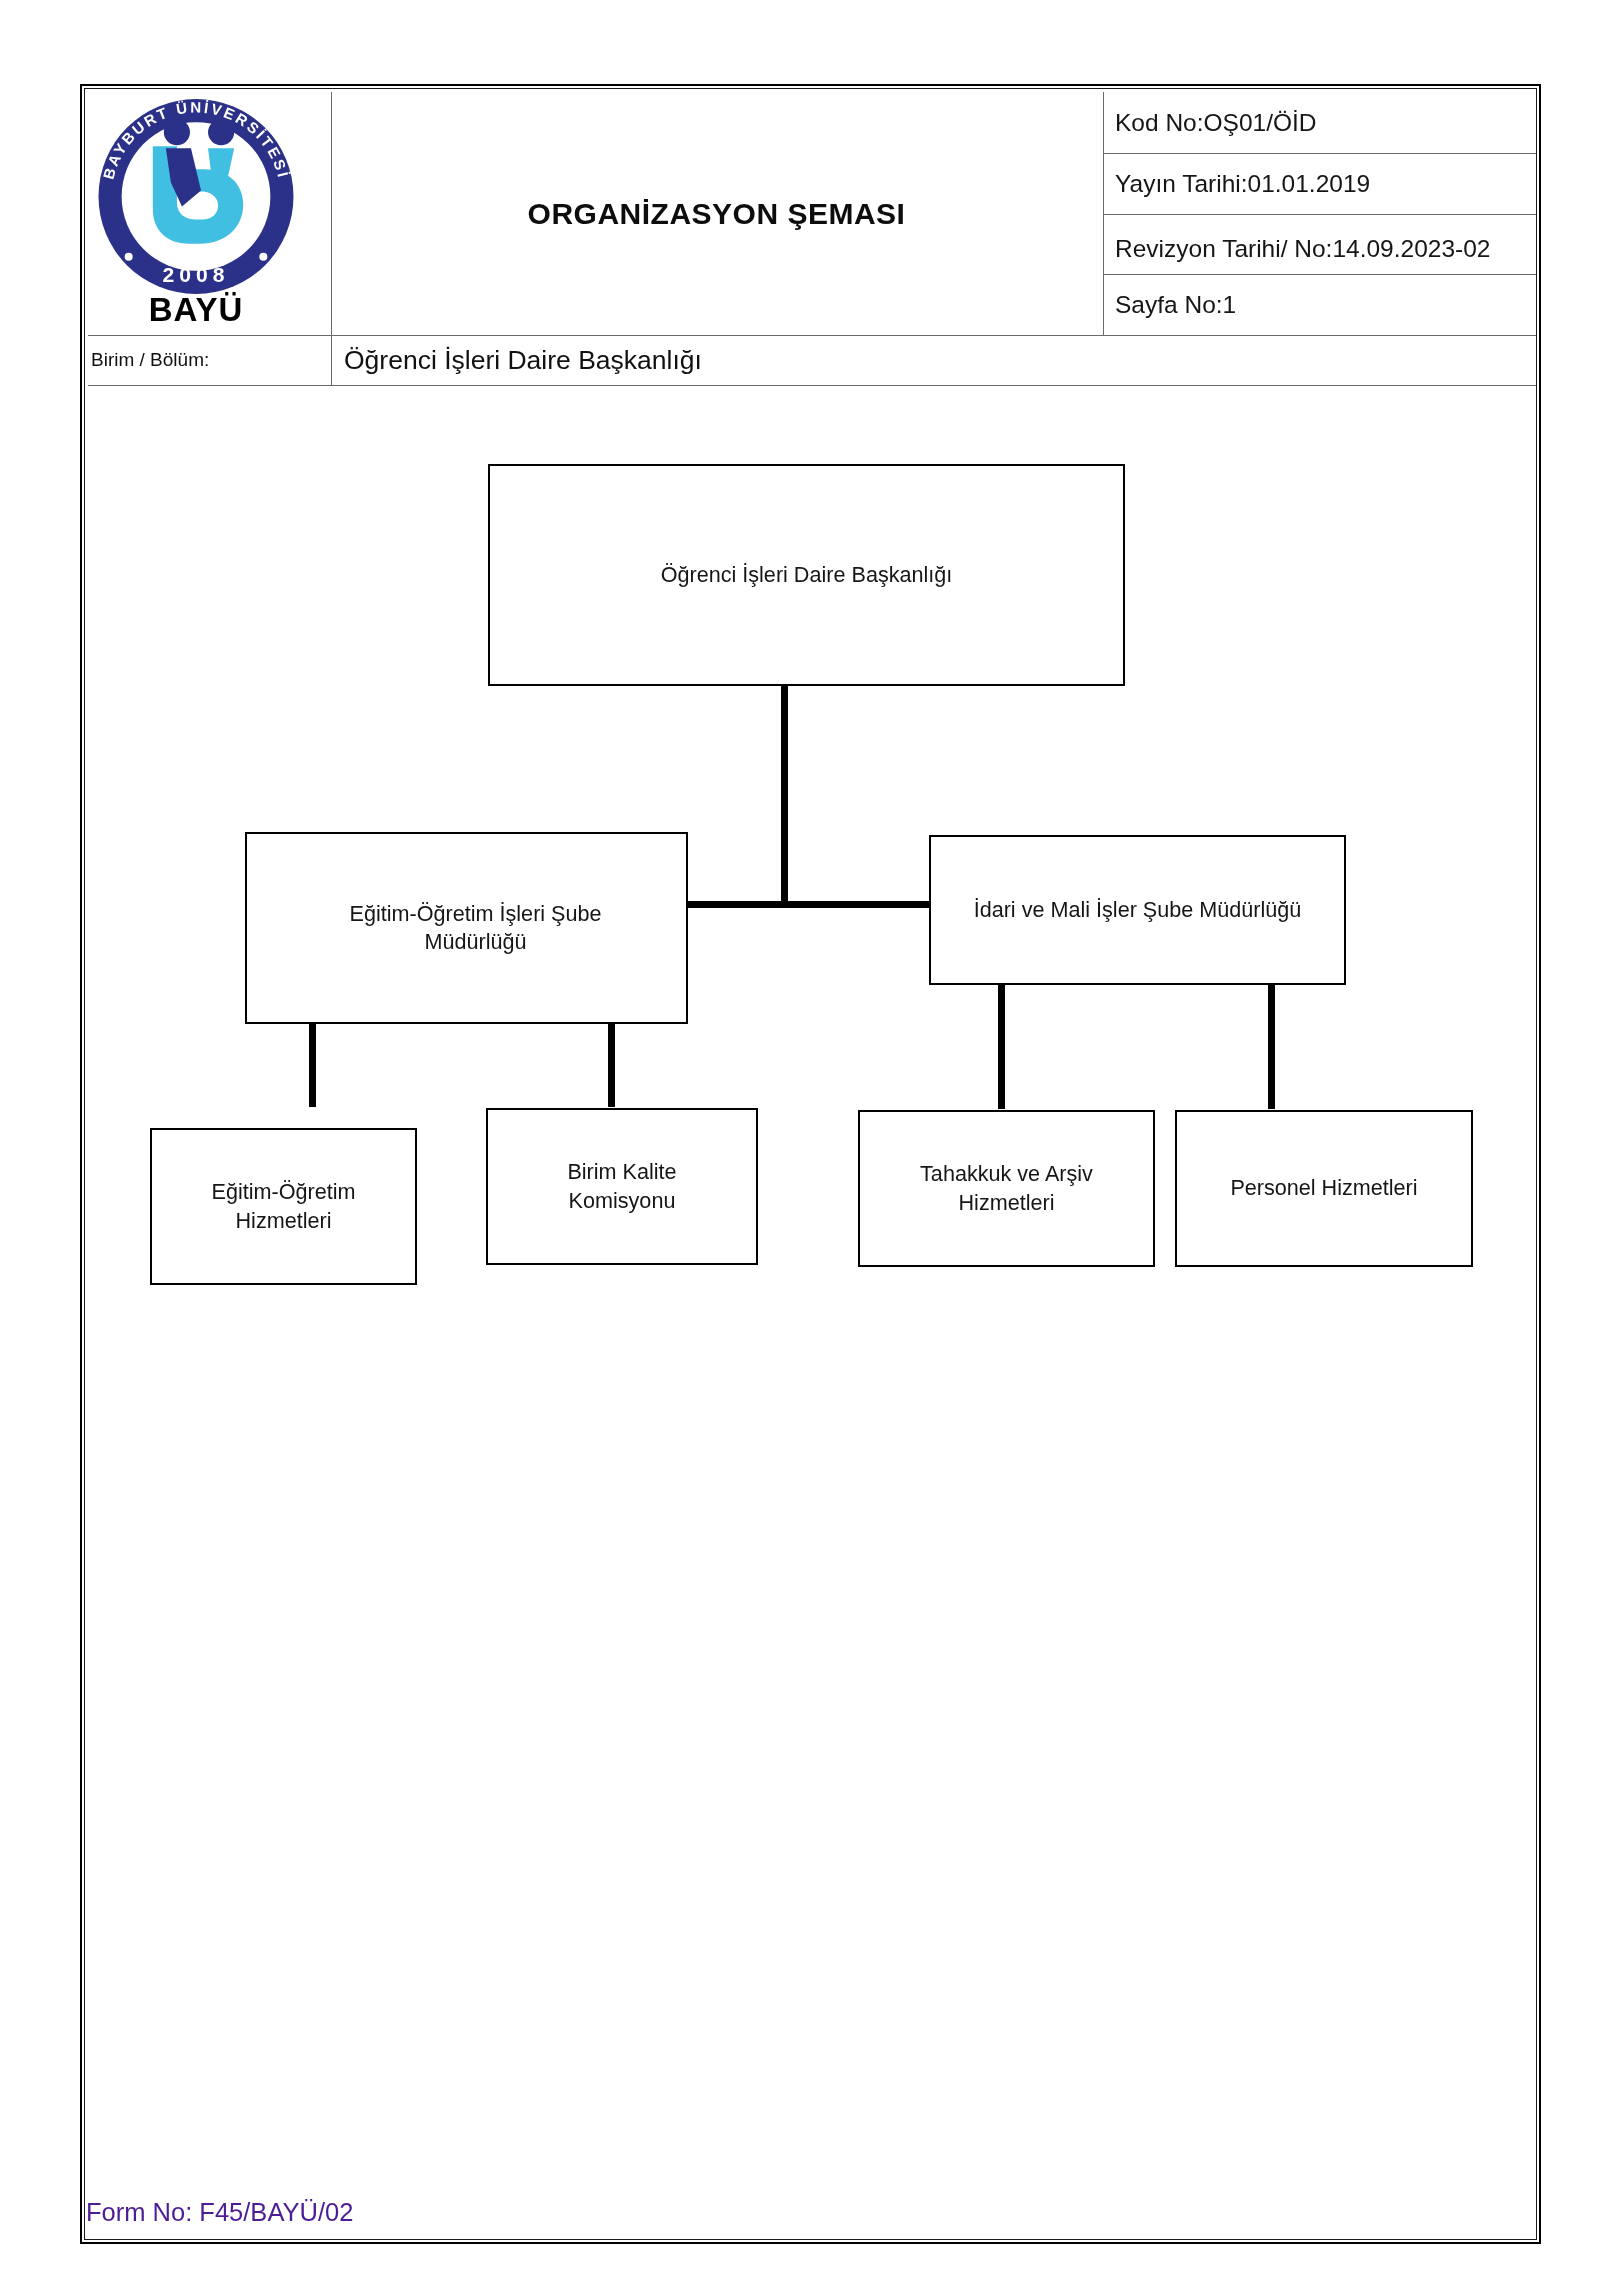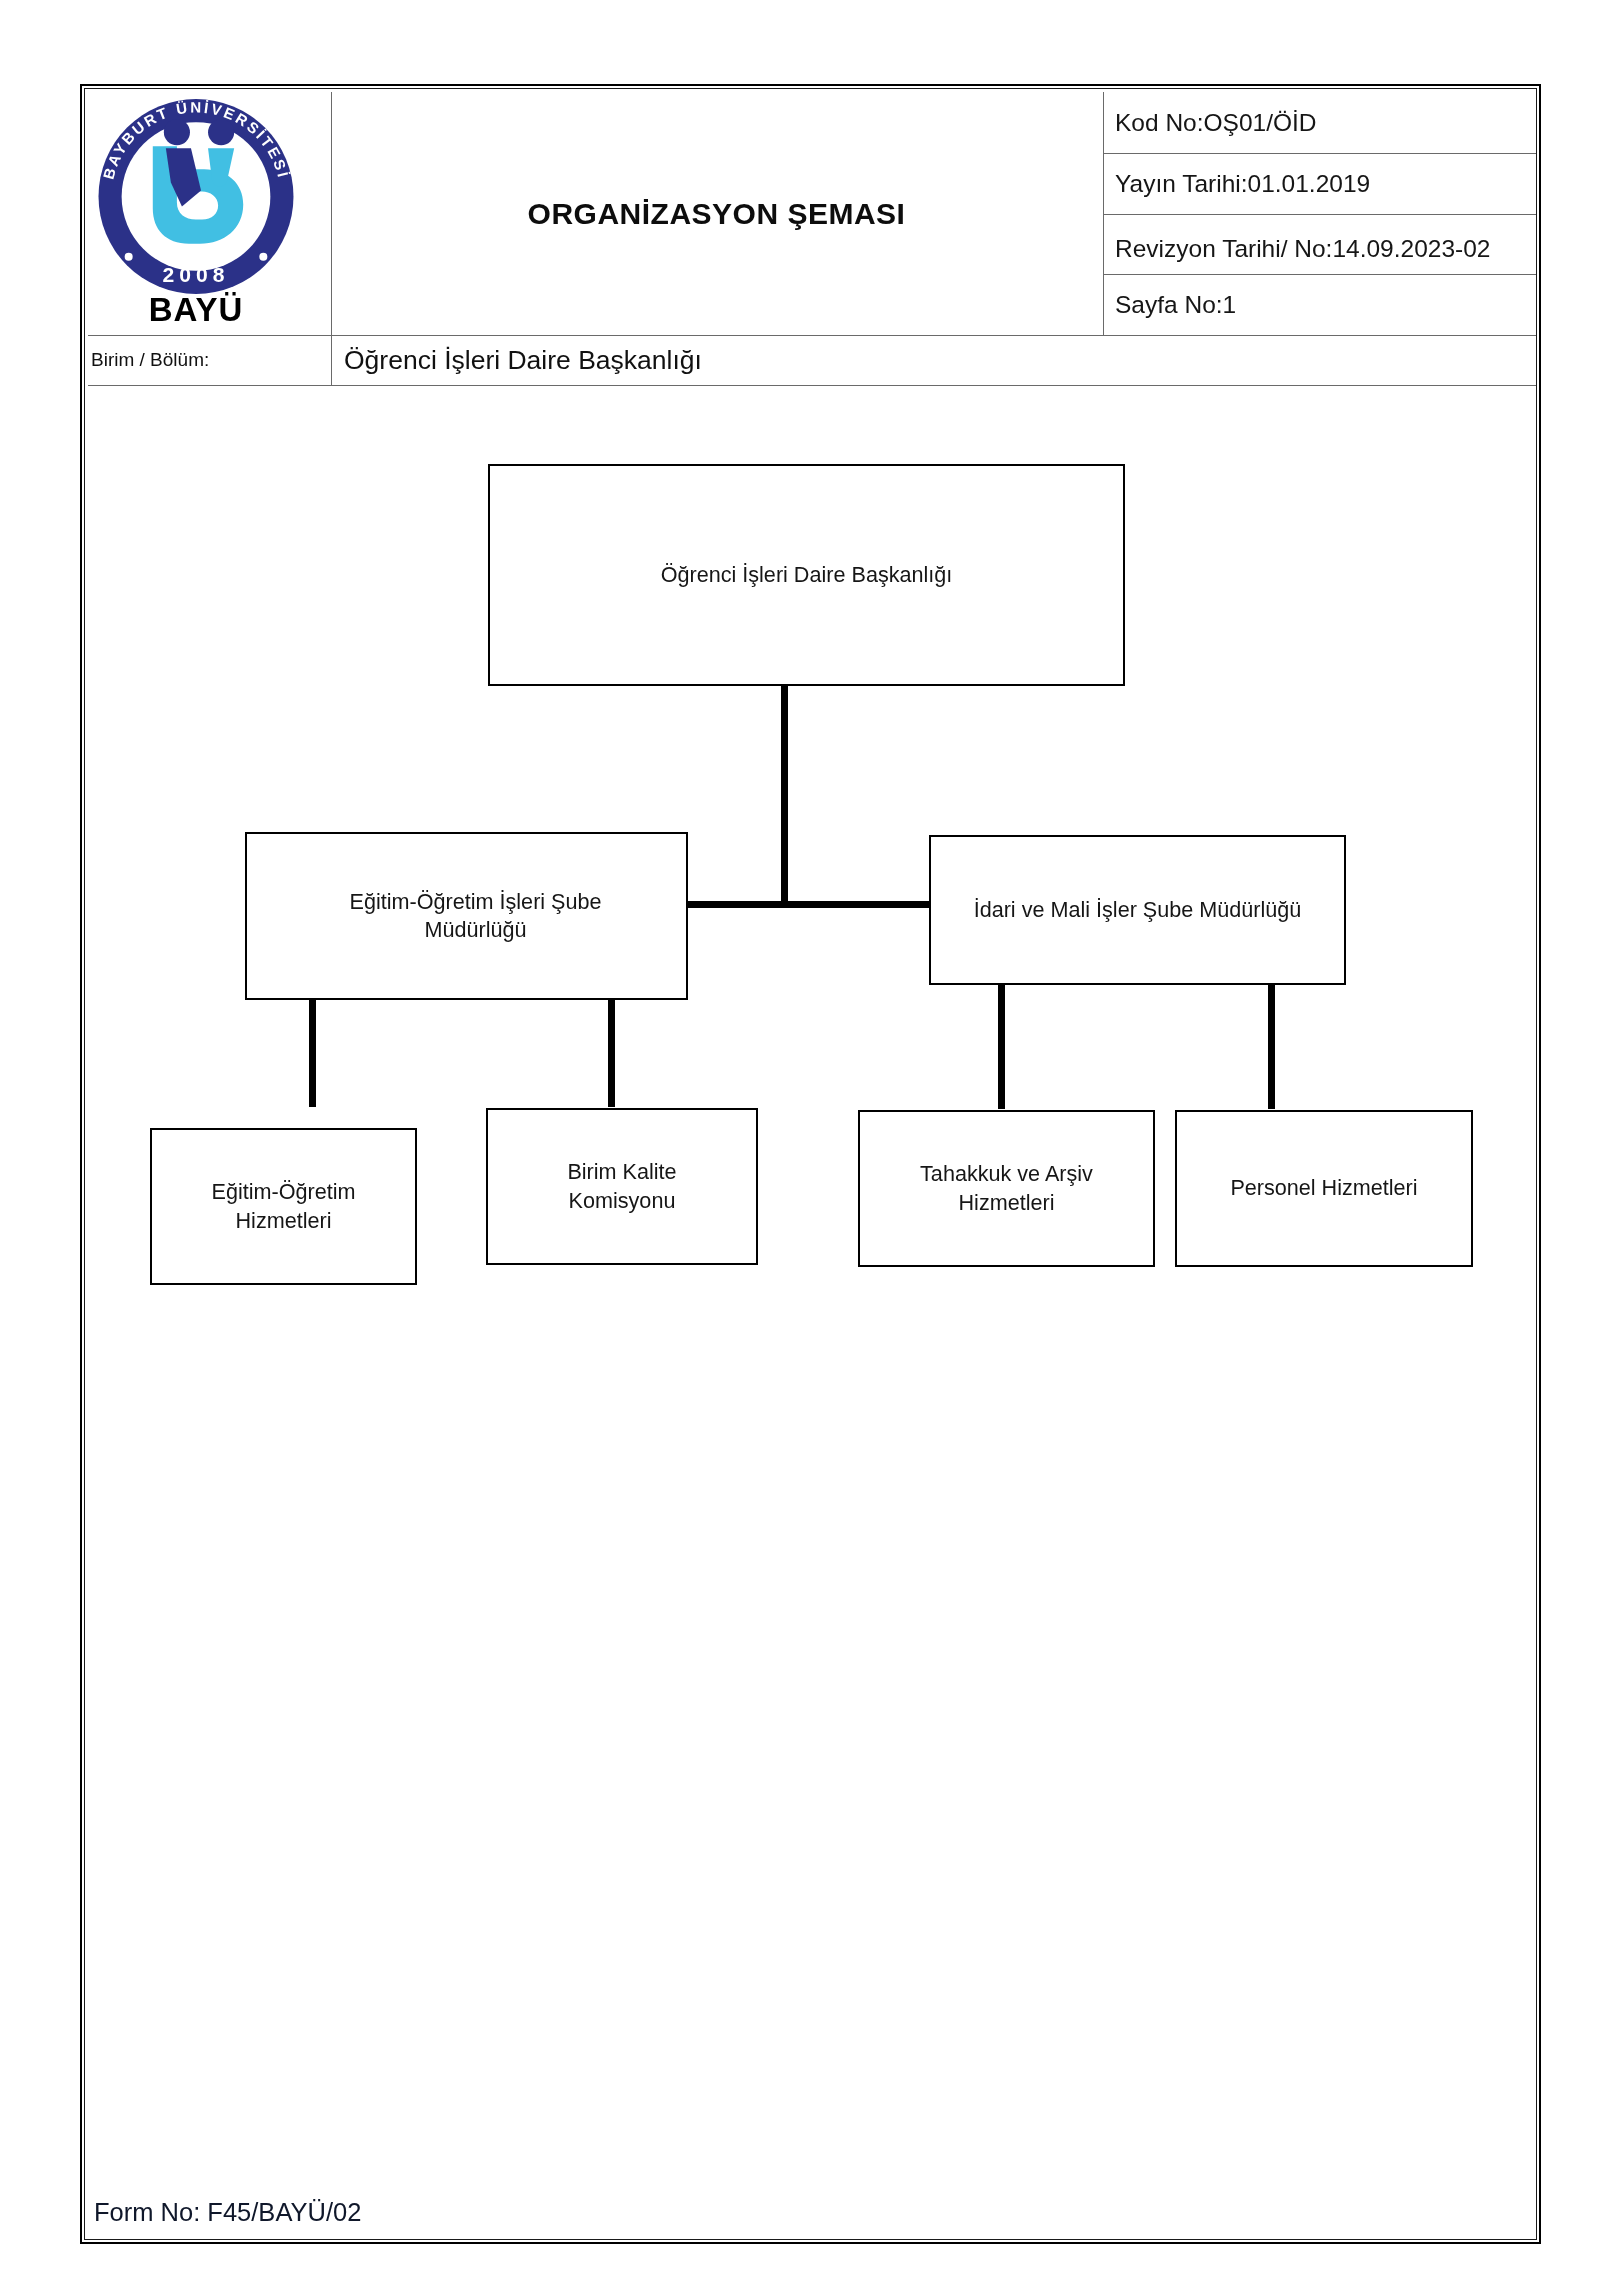--- a/index.html
+++ b/index.html
@@ -16,21 +16,21 @@
   .unit-label{position:absolute;left:91px;top:335px;width:235px;height:50px;display:flex;
               align-items:center;font-size:19px;}
   .unit-value{position:absolute;left:344px;top:335px;width:882px;height:50px;display:flex;
               align-items:center;font-size:26.5px;}
   .org-box{position:absolute;border:2.9px solid #000;background:#fff;display:flex;
            align-items:center;justify-content:center;text-align:center;
            font-size:21.6px;line-height:1.3;color:#161616;padding:3.9px;box-sizing:border-box;}
   .conn{position:absolute;background:#000;}
   .abbr{position:absolute;left:93px;top:291px;width:206px;text-align:center;
         font-size:33px;font-weight:bold;letter-spacing:1px;color:#000;}
-  .footer-note{position:absolute;left:94px;top:2198px;font-size:25.5px;color:#0f172a;}
+  .footer-note{position:absolute;left:86px;top:2198px;font-size:25.5px;color:#4c1d95;}
   svg{display:block;}
 </style>
 </head>
 <body>
 
 <div class="page">
 
   <div class="frame-outer">
     <div class="frame-inner"></div>
   </div>
@@ -80,21 +80,21 @@
   <div class="conn" style="left:688px;top:901px;width:241px;height:6.9px;"></div>
   <div class="conn" style="left:309px;top:980px;width:6.9px;height:127px;"></div>
   <div class="conn" style="left:608px;top:980px;width:6.9px;height:127px;"></div>
   <div class="conn" style="left:998px;top:985px;width:6.9px;height:124px;"></div>
   <div class="conn" style="left:1268px;top:985px;width:6.9px;height:124px;"></div>
 
   <div class="org-box" style="left:488px;top:464px;width:637px;height:222px;">
     <span>Öğrenci İşleri Daire Başkanlığı</span>
   </div>
 
-  <div class="org-box" style="left:245px;top:832px;width:443px;height:168px;padding-left:22px;">
+  <div class="org-box" style="left:245px;top:832px;width:443px;height:192px;padding-left:22px;">
     <span style="max-width:323px;">Eğitim-Öğretim İşleri Şube Müdürlüğü</span>
   </div>
 
   <div class="org-box" style="left:929px;top:835px;width:417px;height:150px;">
     <span>İdari ve Mali İşler Şube Müdürlüğü</span>
   </div>
 
   <div class="org-box" style="left:150px;top:1108px;width:267px;height:157px;margin-top:20px;">
     <span style="max-width:196px;">Eğitim-Öğretim Hizmetleri</span>
   </div>

